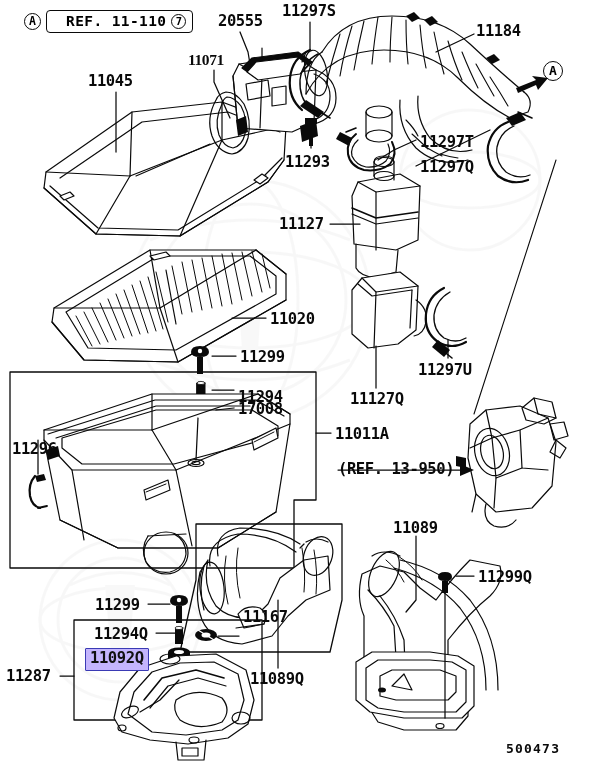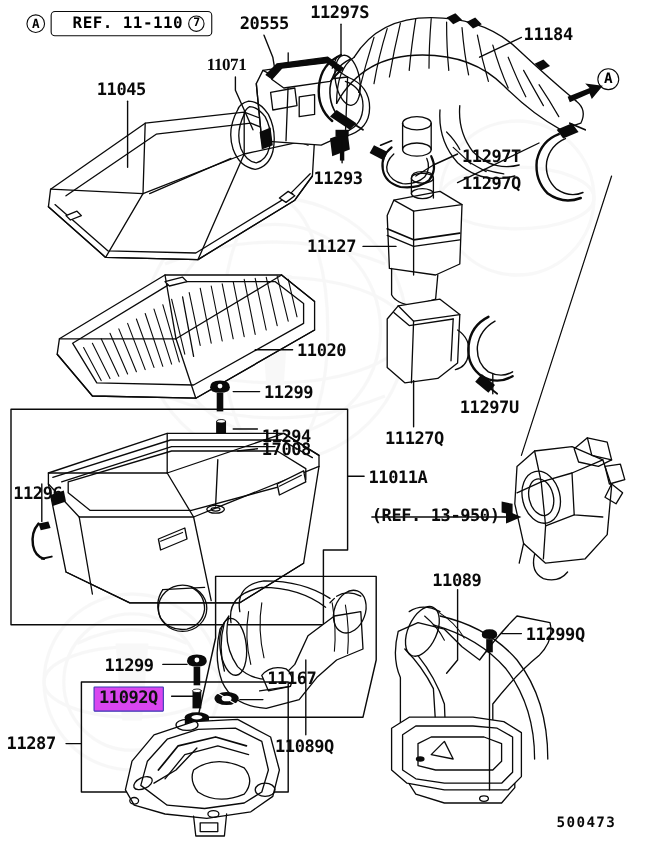--- a/index.html
+++ b/index.html
@@ -588,20 +588,20 @@
       <div class="lbl" style="left: 238px; top: 402px;">17008</div>
       <div class="lbl" style="left: 335px; top: 427px;">11011A</div>
       <div class="lbl" style="left: 12px; top: 426px; margin-top: 16px;">11296</div>
       <div class="lbl" style="left: 393px; top: 521px;">11089</div>
       <div class="lbl" style="left: 478px; top: 570px;">11299Q</div>
       <div class="lbl" style="left: 95px; top: 598px;">11299</div>
       <div class="lbl" style="left: 94px; top: 627px;">11294Q</div>
       <div class="lbl" style="left: 243px; top: 610px;">11167</div>
       <div class="lbl" style="left: 6px; top: 669px;">11287</div>
       <div class="lbl" style="left: 250px; top: 672px;">11089Q</div>
-      <div class="lbl highlight" style="left: 85px; top: 624px; background: #d946ef; border-color: rgb(58, 58, 180);">11092Q</div>
+      <div class="lbl highlight" style="left: 85px; top: 648px; background: #c4b5fd; border-color: rgb(58, 58, 180);">11092Q</div>
     </div>
 
   <div class="lbl" style="left:338px; top:462px;">(REF. 13-950)</div>
 
   <div class="lbl dnum" style="left:494px; top:742px;margin-left:12px;">500473</div>
 
 </div>
 
 </body></html>

